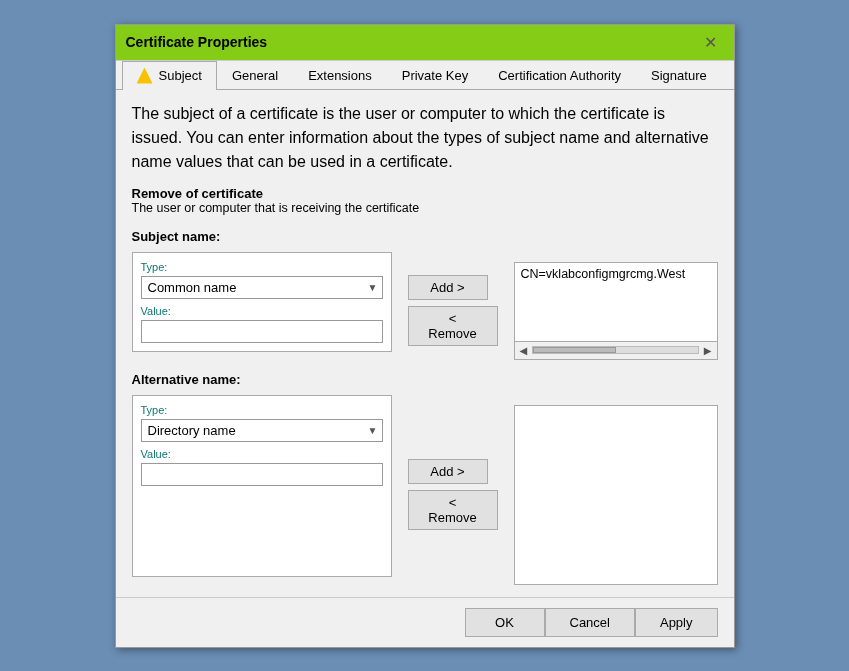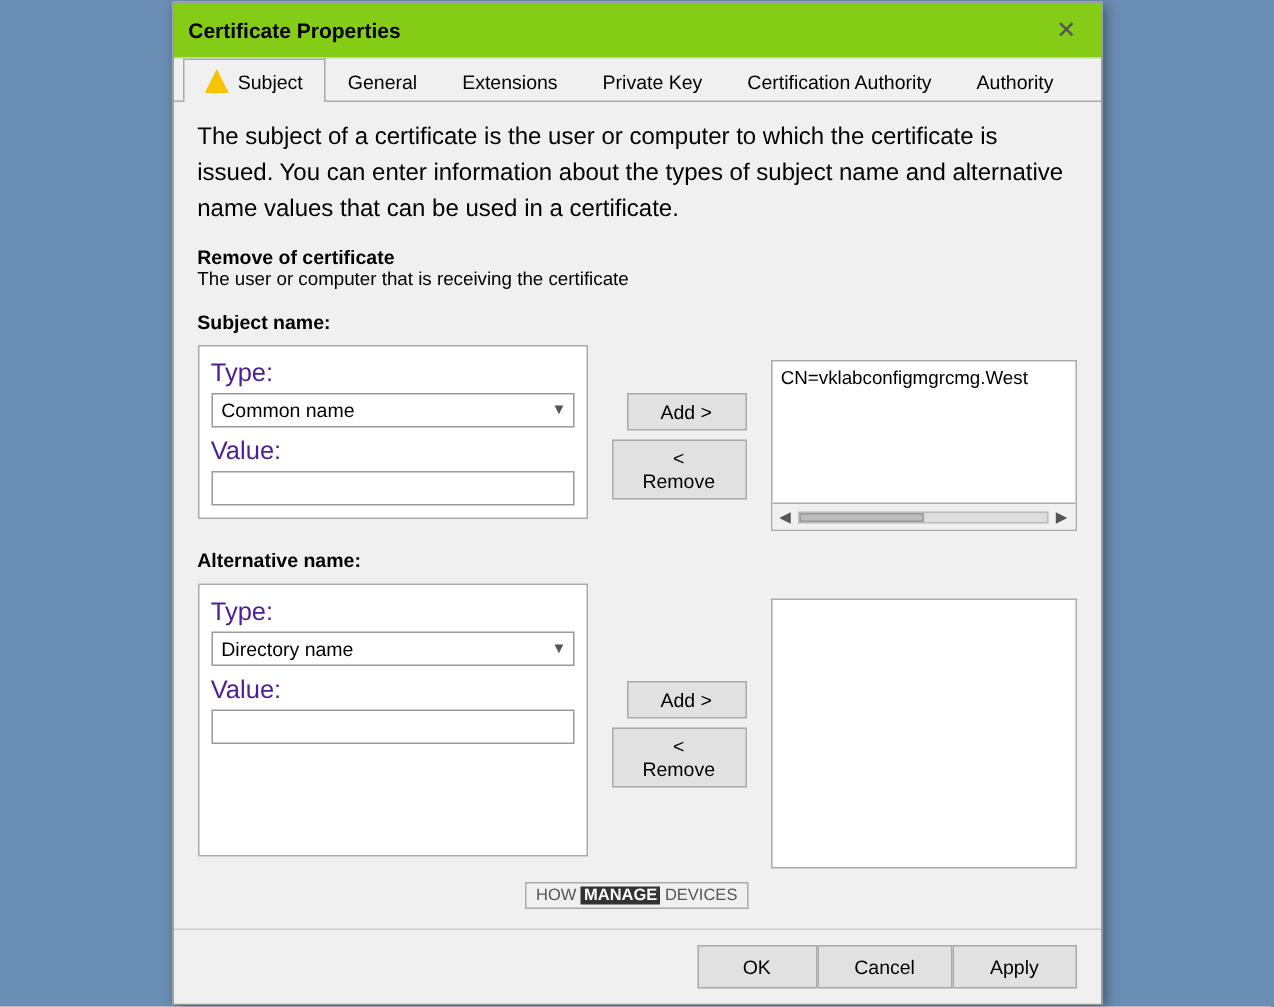--- a/index.html
+++ b/index.html
@@ -107,22 +107,22 @@
       display: flex;
       flex-direction: column;
     }
     .subject-name-box, .alt-name-box {
       border: 1px solid #aaa;
       background: #fff;
       padding: 8px;
       margin-bottom: 8px;
     }
     .field-label {
-      font-size: 17px;
-      color: #4c1d95;
+      font-size: 11px;
+      color: #0f766e;
       margin-bottom: 3px;
     }
     .dropdown-wrapper {
       position: relative;
       display: flex;
       align-items: center;
       border: 1px solid #999;
       background: #fff;
       margin-bottom: 6px;
     }
@@ -150,21 +150,21 @@
       padding: 3px 6px;
       font-size: 13px;
       outline: none;
       background: #fff;
     }
     .middle-buttons {
       display: flex;
       flex-direction: column;
       gap: 6px;
       justify-content: center;
-      align-items: flex-end;
+      align-items: flex-start;
       width: 90px;
       flex-shrink: 0;
     }
     .action-btn {
       background: #e1e1e1;
       border: 1px solid #aaa;
       padding: 4px 16px;
       font-size: 13px;
       cursor: pointer;
       min-width: 80px;
@@ -275,21 +275,21 @@
     <div class="tab">
       <span>Extensions</span>
     </div>
     <div class="tab">
       <span>Private Key</span>
     </div>
     <div class="tab">
       <span>Certification Authority</span>
     </div>
     <div class="tab">
-      <span>Authority</span>
+      <span>Signature</span>
     </div>
   </div>
 
   <div class="tab-content">
     <p class="description">The subject of a certificate is the user or computer to which the certificate is issued. You can enter information about the types of subject name and alternative name values that can be used in a certificate.</p>
 
     <div>
       <div class="section-title">Remove of certificate</div>
       <div class="section-subtitle">The user or computer that is receiving the certificate</div>
     </div>
@@ -367,27 +367,20 @@
       <div class="middle-buttons" style="margin-top:10px;">
         <button class="action-btn">Add &gt;</button>
         <button class="action-btn">&lt; Remove</button>
       </div>
 
       <div class="right-panel" style="margin-top:10px;">
         <div class="right-empty-area"></div>
       </div>
     </div>
 
-    <div class="watermark">
-      <span style="border:1px solid #aaa;padding:2px 6px;font-size:11px;color:#555;">
-        <span>HOW</span>
-        <span style="font-weight:bold;background:#333;color:#fff;padding:0 2px;">MANAGE</span>
-        <span>DEVICES</span>
-      </span>
-    </div>
   </div>
 
   <div class="bottom-buttons">
     <button class="bottom-btn">OK</button>
     <button class="bottom-btn">Cancel</button>
     <button class="bottom-btn">Apply</button>
   </div>
 </div>
 
 </body></html>

